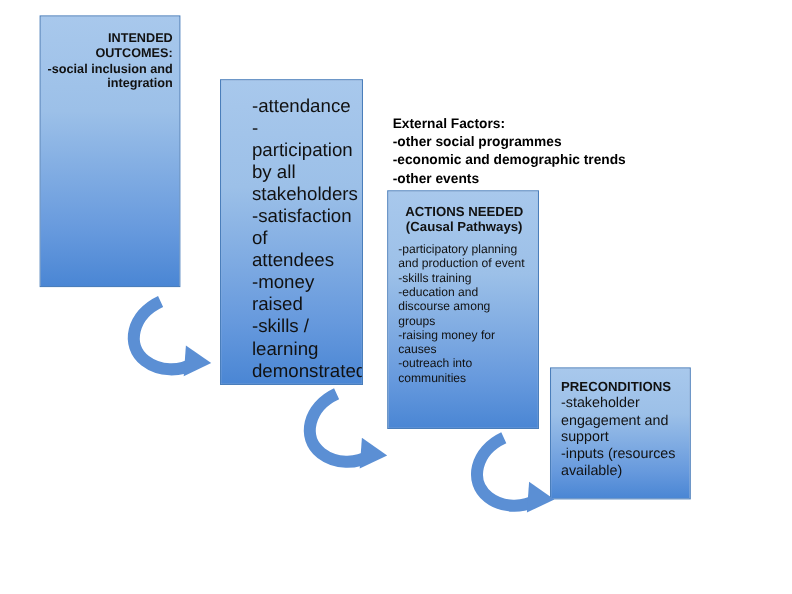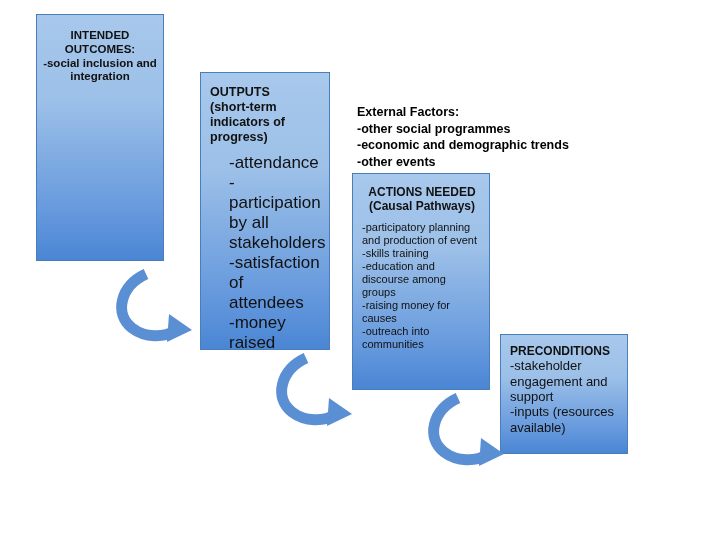--- a/index.html
+++ b/index.html
@@ -46,21 +46,21 @@
   }
   
   #box-outcomes {
     left: 36px;
     top: 14px;
     width: 128px;
     height: 247px;
   }
   #box-outcomes .box-inner {
     padding: 14px 6px 6px 6px;
-    text-align: center;
+    text-align: right;
   }
   #box-outcomes .head {
     font-size: 11.5px;
   }
   #box-outcomes .body-text {
     font-size: 11.5px;
     margin-top: 12px;
   }
   
   #box-outputs {
@@ -137,22 +137,20 @@
 
   <div class="box" id="box-outcomes">
     <div class="box-inner">
       <div class="head">INTENDED OUTCOMES:
 -social inclusion and integration</div>
     </div>
   </div>
 
   <div class="box" id="box-outputs">
     <div class="box-inner">
-      <div class="head">OUTPUTS
-(short-term indicators of progress)</div>
       <div class="body-text">-attendance
 -participation by all stakeholders
 -satisfaction of attendees
 -money raised
 -skills / learning demonstrated
 -perception of success
 -future intention to proceed with plan</div>
     </div>
   </div>
 

